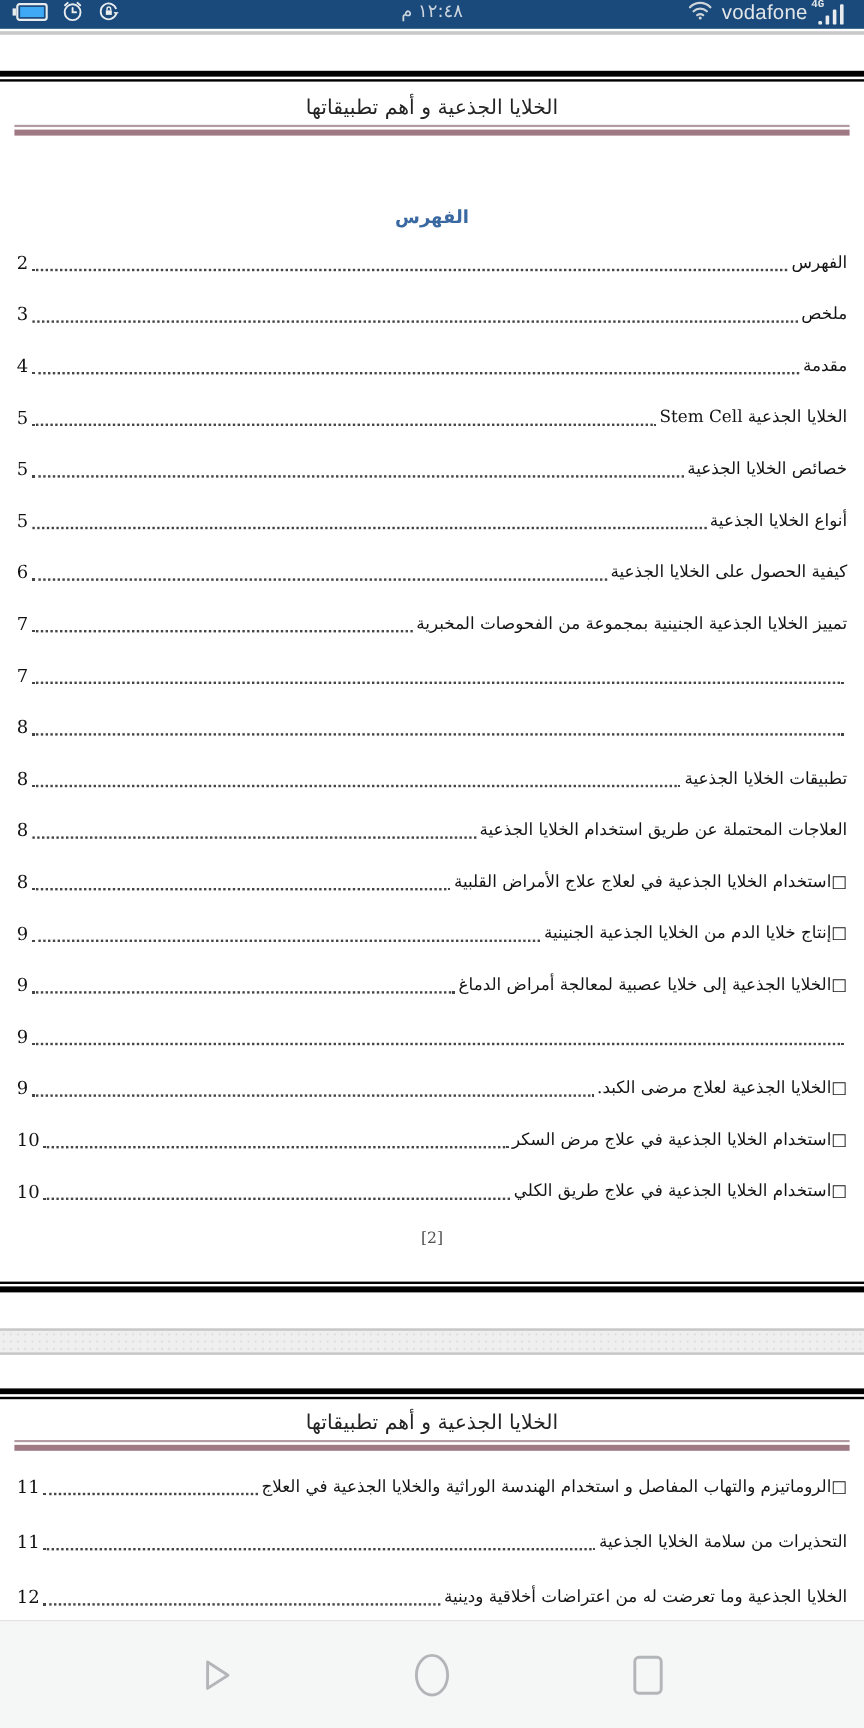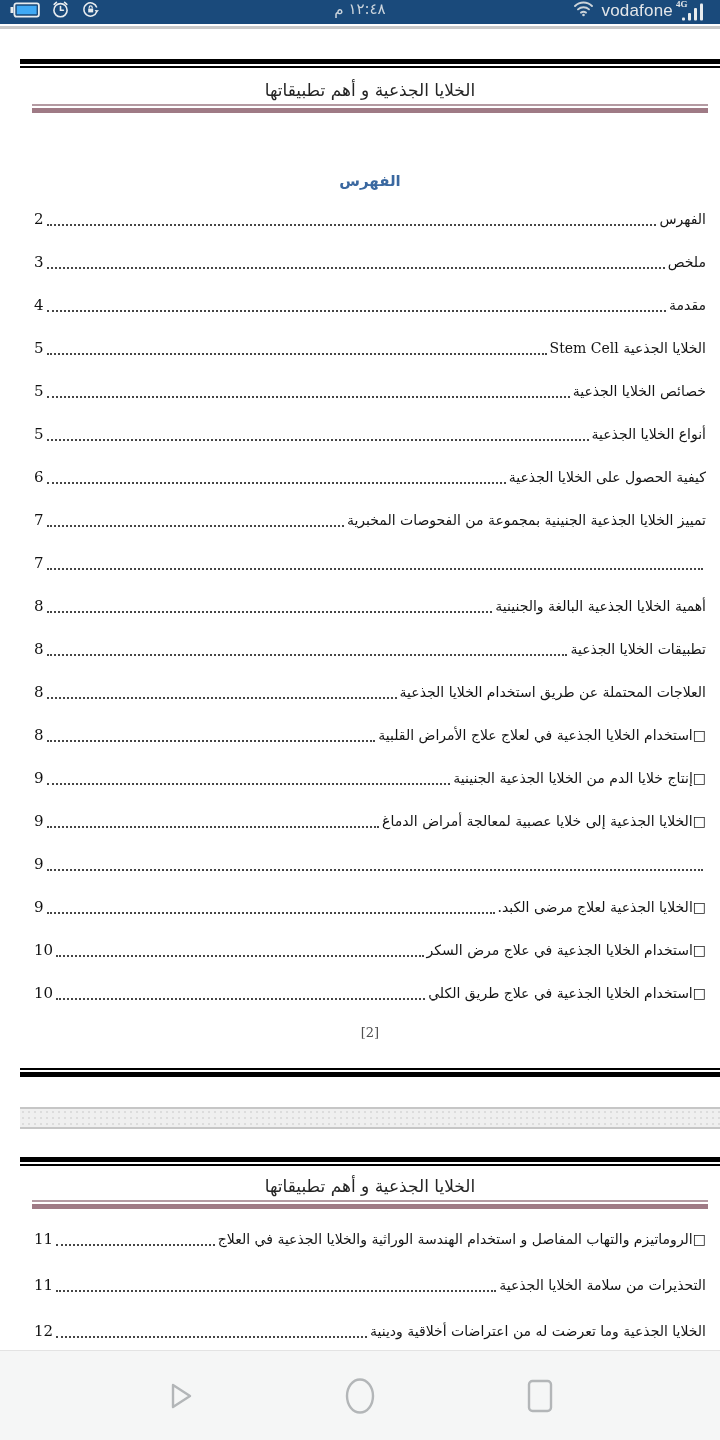--- a/index.html
+++ b/index.html
@@ -34,28 +34,28 @@
     font-size:15px;color:#ccd5dd;pointer-events:none;
   }
   .sb-right{margin-left:auto;display:flex;align-items:center;gap:7px;}
   .carrier{
     font-family:Liberation Sans, sans-serif;
     font-size:17px;color:#e3e6e9;letter-spacing:.2px;
   }
   .sig{position:relative;display:inline-block;width:30px;height:20px;}
   .sig-4g{
     position:absolute;top:-2px;left:-4px;
-    font-family:Liberation Serif, serif;
+    font-family:Liberation Mono, monospace;
     font-size:9px;color:#e3e6e9;font-weight:bold;
   }
   .sig svg{position:absolute;bottom:0;left:0;}
   .sb-divider{height:2px;background:#ffffff;}
   .sb-divider2{height:3px;background:#c9c9c9;}
   
-  .doc{position:relative;z-index:1;padding-left:20px;}
+  .doc{position:relative;z-index:1;}
   .page-border-top{margin-top:30px;}
   .page-border-top .b1{height:5px;background:#000;}
   .page-border-top .b2{height:2px;background:#fff;}
   .page-border-top .b3{height:2px;background:#000;}
   .page-border-bottom .b1{height:2px;background:#000;}
   .page-border-bottom .b2{height:2px;background:#fff;}
   .page-border-bottom .b3{height:5px;background:#000;}
   .doc-title{
     margin-top:10px;text-align:center;
     font-size:17px;color:#242424;height:24px;line-height:24px;
@@ -231,21 +231,20 @@
           <span class="leader"></span>
           <span class="pagenum">7</span>
         </div>
 
         <div class="toc-row">
           <span class="leader"></span>
           <span class="pagenum">7</span>
         </div>
 
         <div class="toc-row">
-          <span class="label">أهمية الخلايا الجذعية البالغة والجنينية</span>
           <span class="leader"></span>
           <span class="pagenum">8</span>
         </div>
 
         <div class="toc-row">
           <span class="label">تطبيقات الخلايا الجذعية</span>
           <span class="leader"></span>
           <span class="pagenum">8</span>
         </div>
 

